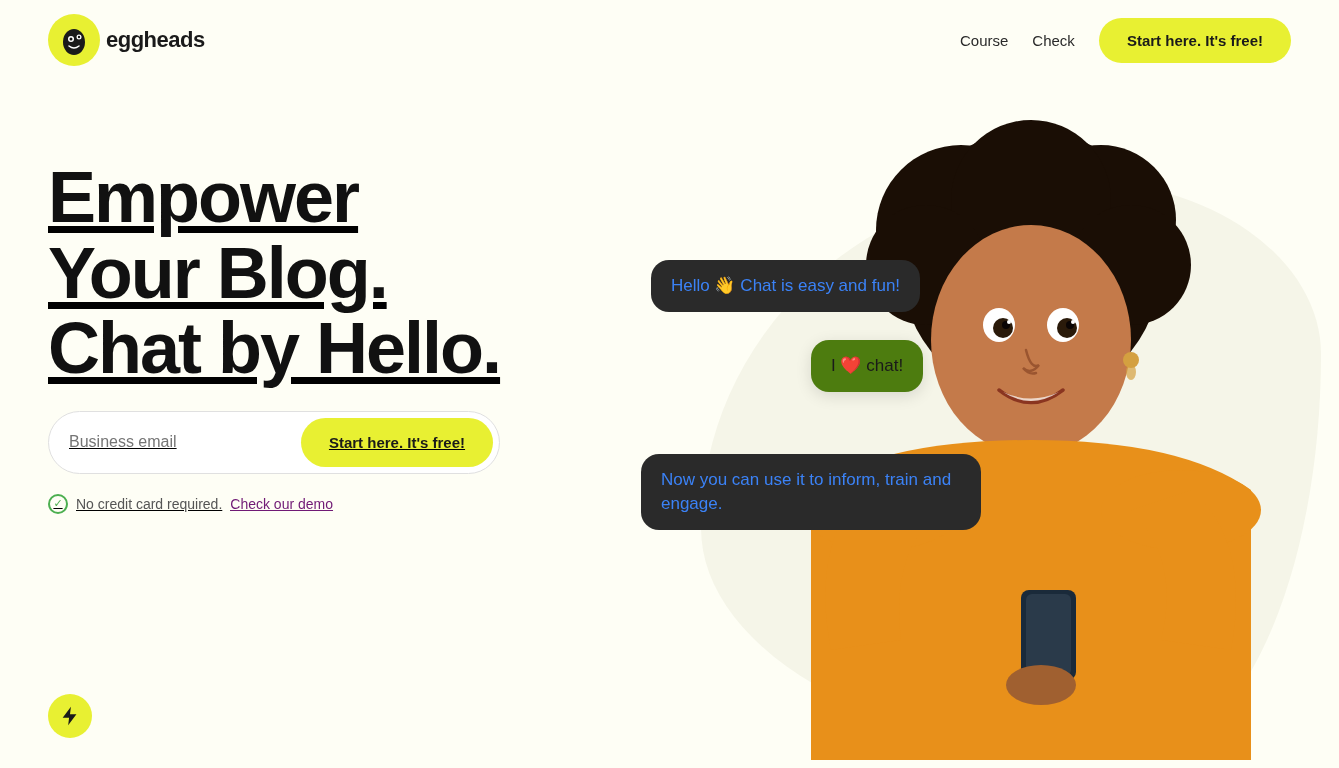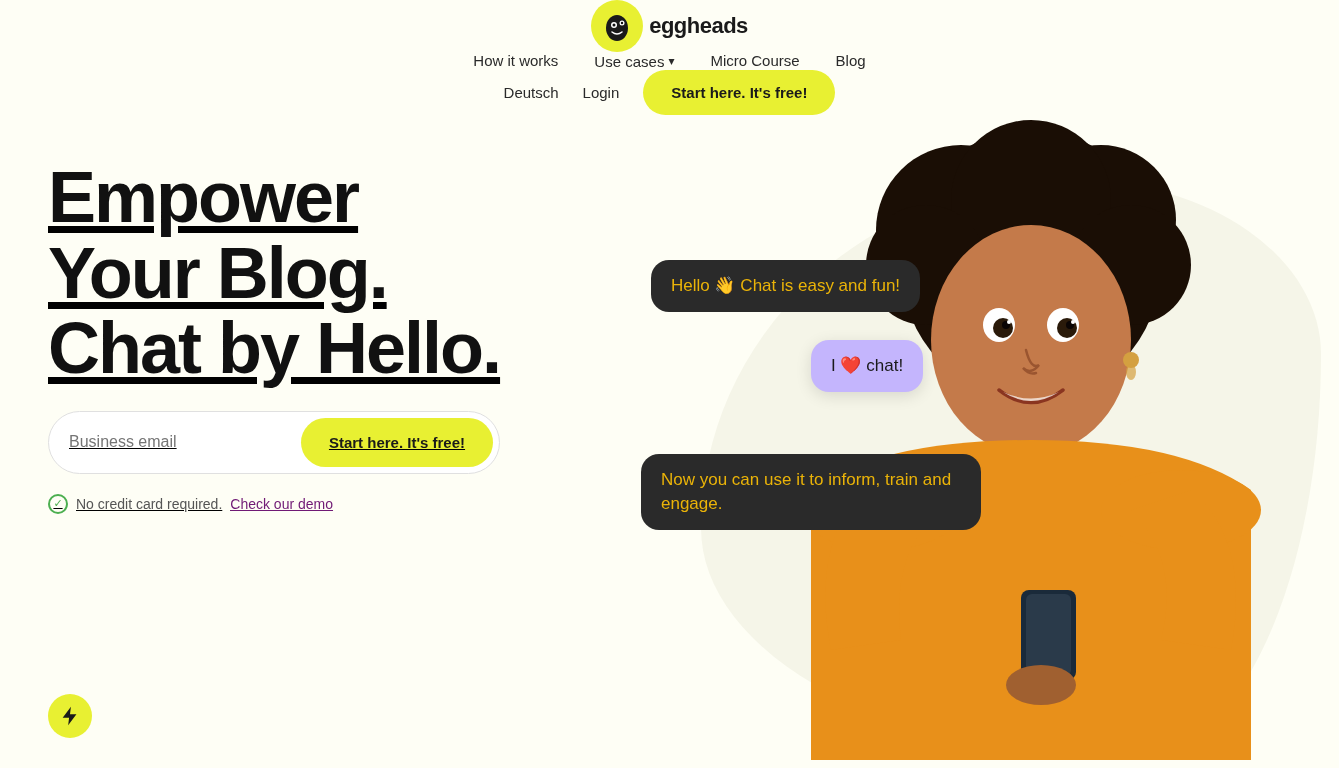--- a/index.html
+++ b/index.html
@@ -13,21 +13,20 @@
     }
 
     
     nav {
       display: flex;
       align-items: center;
       justify-content: space-between;
       padding: 0 48px;
       height: 80px;
       background: #fefef5;
-      flex-direction: column;
     }
 
     .logo-wrap {
       display: flex;
       align-items: center;
       gap: 0;
     }
 
     .logo-circle {
       width: 52px;
@@ -231,25 +230,25 @@
       padding: 14px 20px;
       font-size: 17px;
       font-weight: 500;
       z-index: 10;
       max-width: 340px;
       line-height: 1.4;
     }
 
     .bubble-dark {
       background: #2a2a2a;
-      color: #eab308;
+      color: #3b82f6;
     }
 
     .bubble-light {
-      background: #c4b5fd;
+      background: #4d7c0f;
       color: #1a1a1a;
       box-shadow: 0 4px 16px rgba(0,0,0,0.12);
     }
 
     .bubble-1 {
       top: 140px;
       left: 40px;
     }
 
     .bubble-2 {
@@ -284,41 +283,24 @@
         <circle cx="13" cy="15" r="3" fill="white"></circle>
         <circle cx="21" cy="13" r="2.5" fill="white"></circle>
         <circle cx="13" cy="15" r="1.5" fill="#111"></circle>
         <circle cx="21" cy="13" r="1.2" fill="#111"></circle>
         <path d="M11 22 Q16 26 21 22" stroke="white" stroke-width="1.5" fill="none" stroke-linecap="round"></path>
       </svg>
     </div>
     <span class="logo-text">eggheads</span>
   </div>
 
-  <ul class="nav-links">
-    <li>
-      <a href="#">How it works</a>
-    </li>
-    <li>
-      <a href="#" class="use-cases">
-        <span>Use cases</span>
-        <span style="font-size:12px;">▾</span>
-      </a>
-    </li>
-    <li>
-      <a href="#">Micro Course</a>
-    </li>
-    <li>
-      <a href="#">Blog</a>
-    </li>
-  </ul>
 
   <div class="nav-right">
-    <a href="#">Deutsch</a>
-    <a href="#">Login</a>
+    <a href="#">Course</a>
+    <a href="#">Check</a>
     <button class="btn-start-nav">Start here. It's free!</button>
   </div>
 </nav>
 
 <section class="hero">
 
   <div class="hero-left">
     <h1 class="hero-headline">
       <span>Empower</span><br>
       <span>Your Blog.</span><br>

